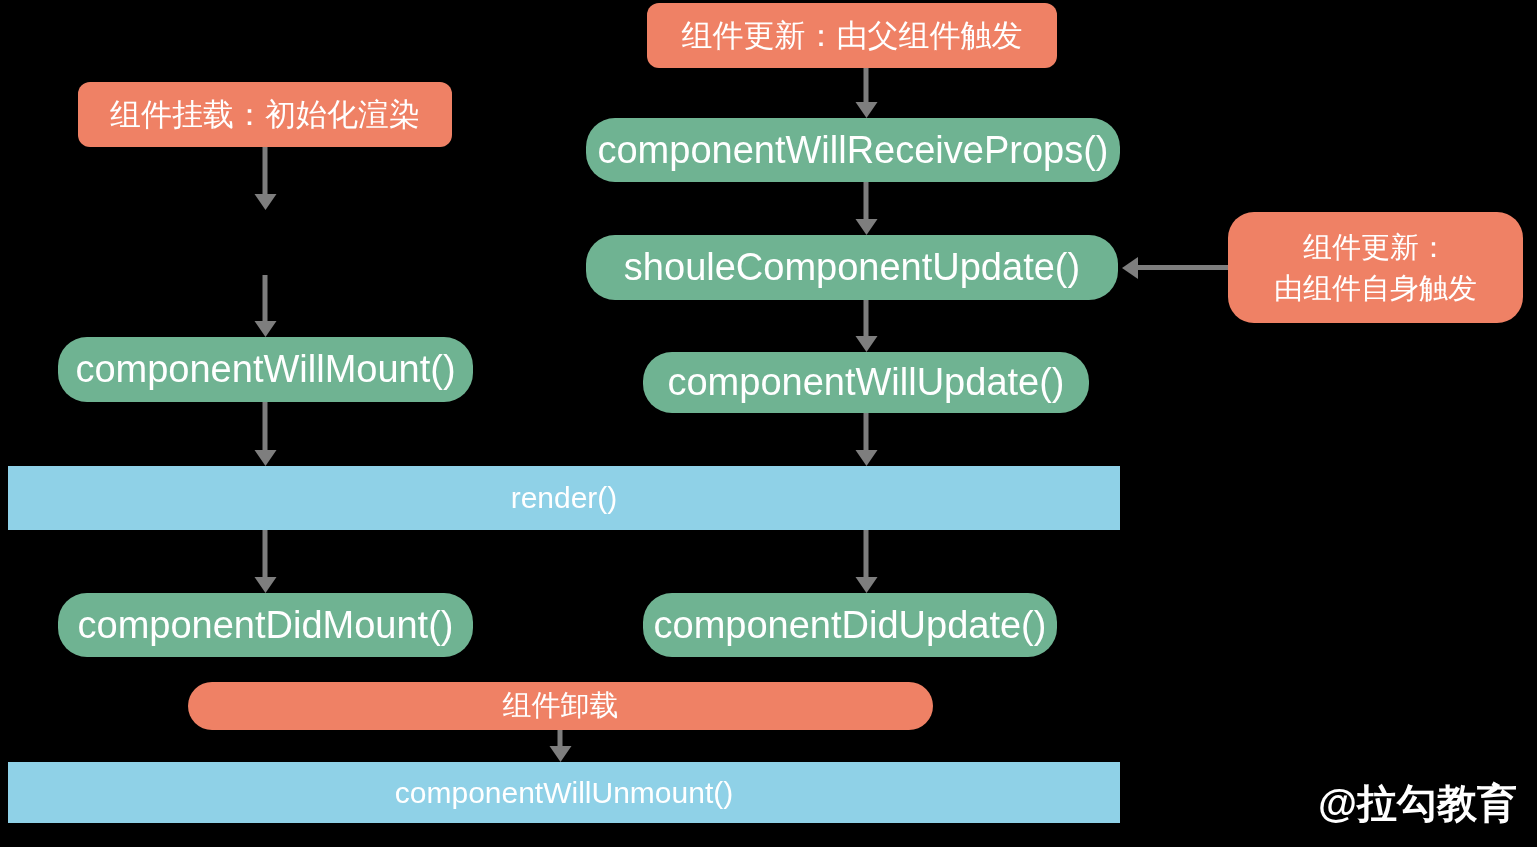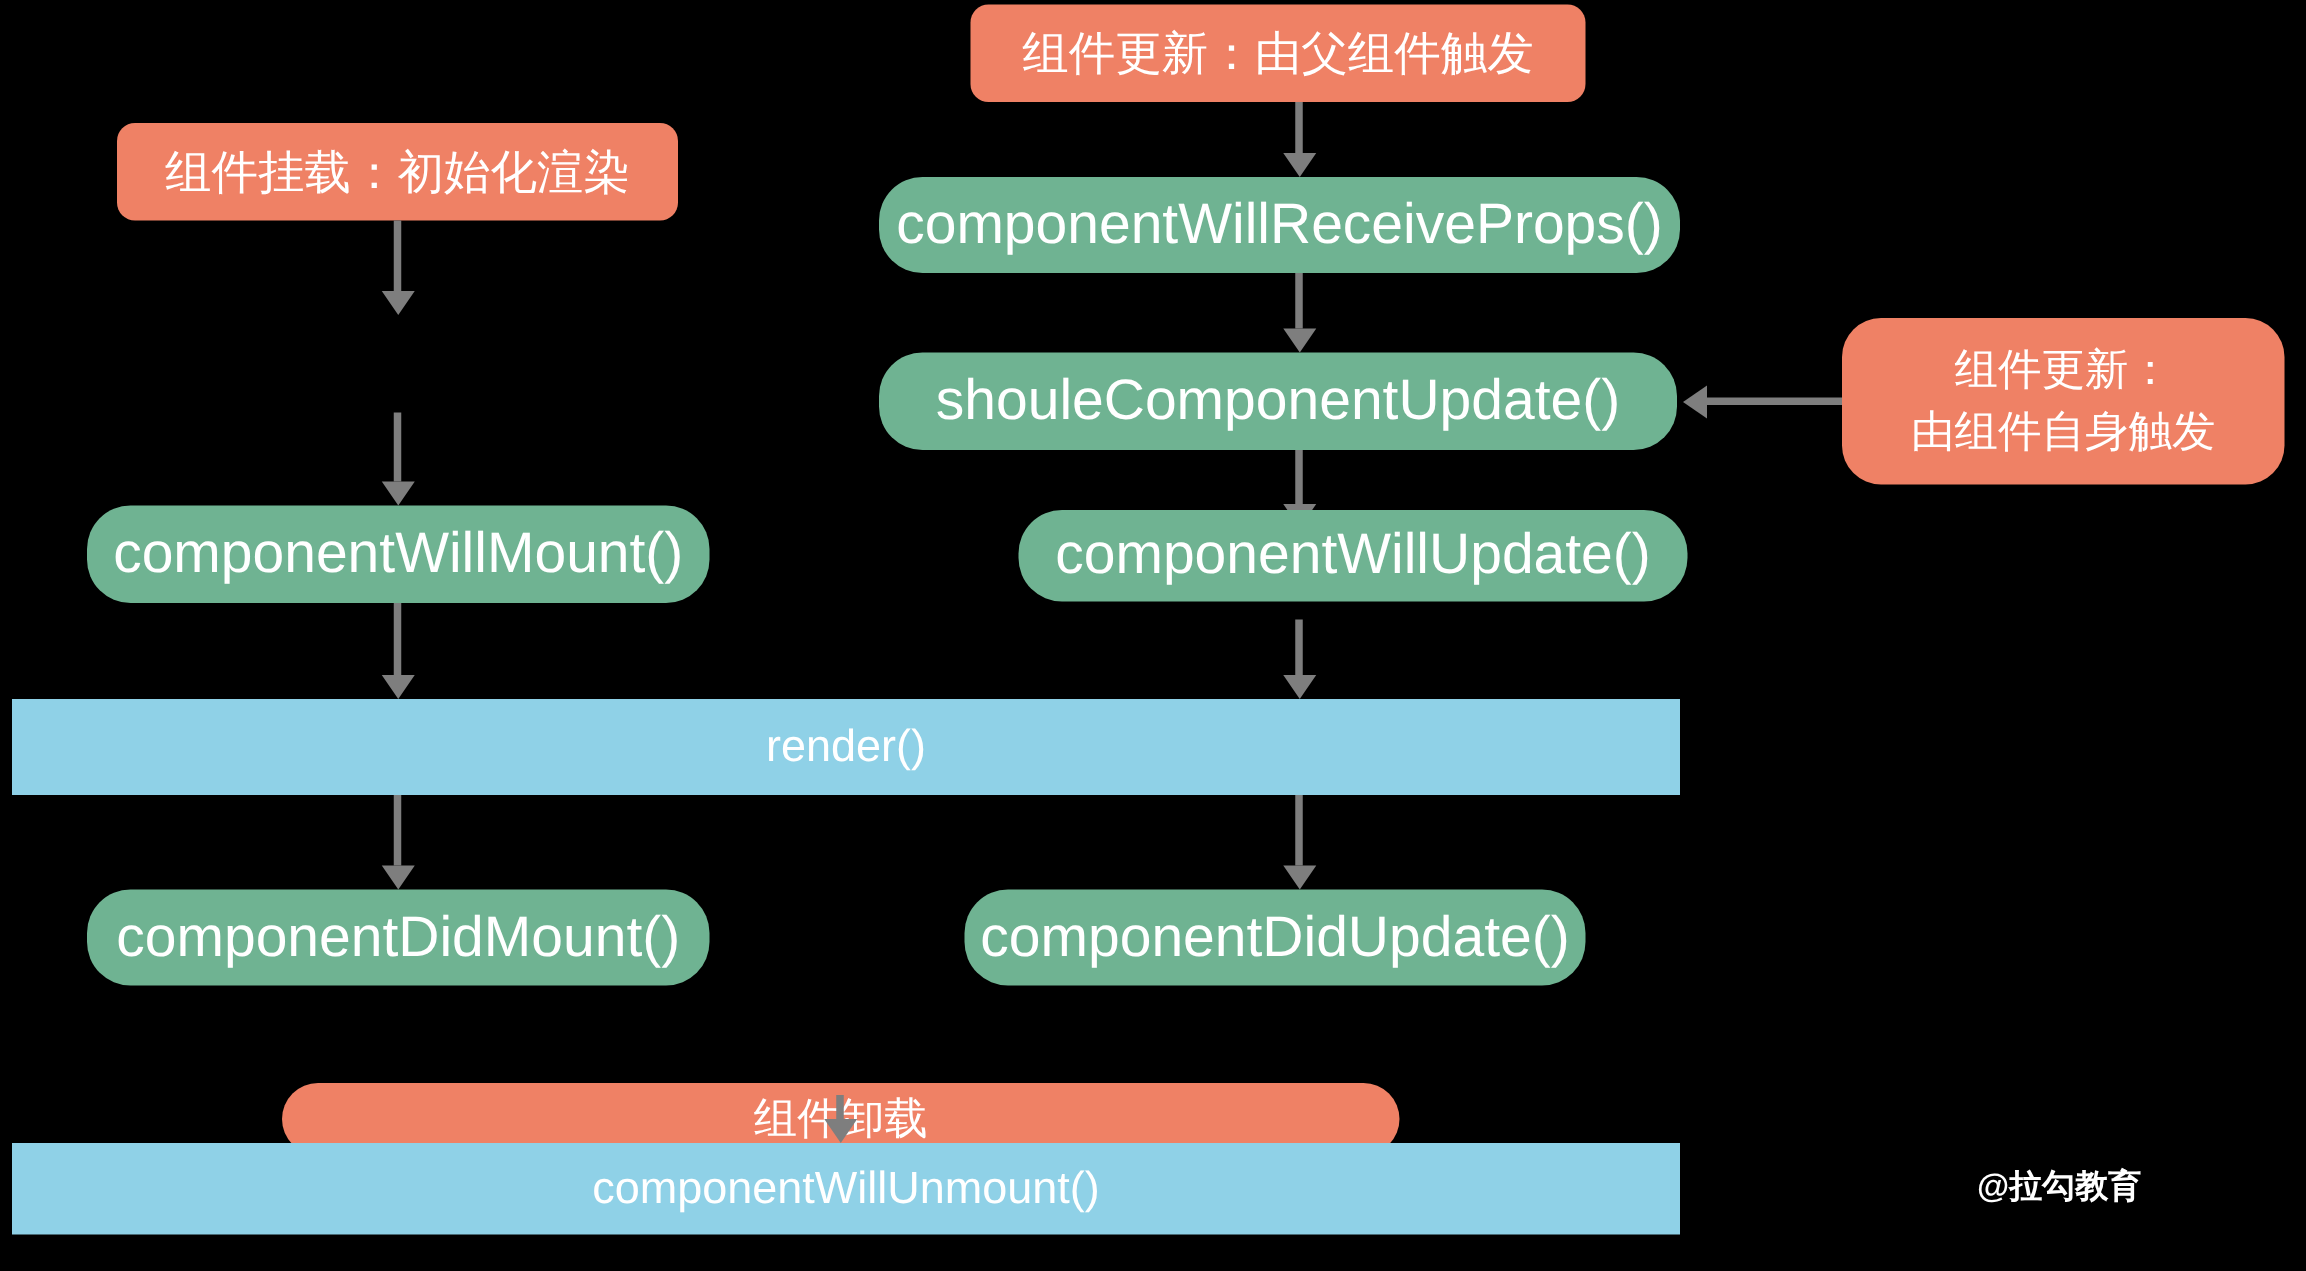--- a/index.html
+++ b/index.html
@@ -9,21 +9,21 @@
     font-family:"Liberation Sans","DejaVu Sans",sans-serif;
     color:#fff;
   }
   .node {
     position:absolute; display:flex; align-items:center; justify-content:center;
     text-align:center; color:var(--text,#FFFFFF); font-weight:400; box-sizing:border-box;
   }
   .orange { background:var(--orange,#EF8165); border-radius:12px; font-size:31px; }
   .green  { background:var(--green,#6FB392);  font-size:38px;border-radius:29px; }
   .blue   { background:var(--blue,#8FD1E7);   font-size:30px; }
-  .pill   { background:var(--orange,#EF8165); border-radius:25px; font-size:29px;margin-top:40px; }
+  .pill   { background:var(--orange,#EF8165); border-radius:25px; font-size:29px; }
   .bigpill{ background:var(--orange,#EF8165); border-radius:26px; font-size:29px; line-height:1.4; }
 
   
   .varrow {
     position:absolute; width:5px; background:var(--arrow,#7E7E7E);
     transform:translateX(-50%);
   }
   .varrow::after {
     content:""; position:absolute; bottom:-16px; left:50%;
     transform:translateX(-50%);
@@ -34,21 +34,21 @@
   .harrow {
     position:absolute; height:5px; background:var(--arrow,#7E7E7E);
   }
   .harrow::before {
     content:""; position:absolute; left:-16px; top:50%;
     transform:translateY(-50%);
     border-top:11px solid transparent; border-bottom:11px solid transparent;
     border-right:16px solid var(--arrow,#7E7E7E);
   }
   .watermark {
-    position:absolute; font-weight:700; font-size:22px; color:#fff;
+    position:absolute; font-weight:700; font-size:40px; color:#fff;
   }
 </style>
 </head>
 <body>
 
 <div class="canvas">
 
   <div class="node orange" style="left:78px; top:82px; width:374px; height:65px;">组件挂载：初始化渲染</div>
 
   <div class="varrow" style="left:265px; top:147px; height:47px;"></div>
@@ -65,21 +65,21 @@
   <div class="varrow" style="left:866px; top:68px; height:34px;"></div>
 
   <div class="node green" style="left:586px; top:118px; width:534px; height:64px;">componentWillReceiveProps()</div>
 
   <div class="varrow" style="left:866px; top:182px; height:37px;"></div>
 
   <div class="node green" style="left:586px; top:235px; width:532px; height:65px;">shouleComponentUpdate()</div>
 
   <div class="varrow" style="left:866px; top:300px; height:36px;"></div>
 
-  <div class="node green" style="left:643px; top:340px; width:446px; height:61px;margin-left:36px;">componentWillUpdate()</div>
+  <div class="node green" style="left:643px; top:352px; width:446px; height:61px;">componentWillUpdate()</div>
 
   <div class="varrow" style="left:866px; top:413px; height:37px;"></div>
 
   <div class="node bigpill" style="left:1228px; top:212px; width:295px; height:111px; flex-direction:column;">
     <span>组件更新：</span>
     <span>由组件自身触发</span>
   </div>
 
   <div class="harrow" style="left:1138px; top:265px; width:90px;"></div>
 

